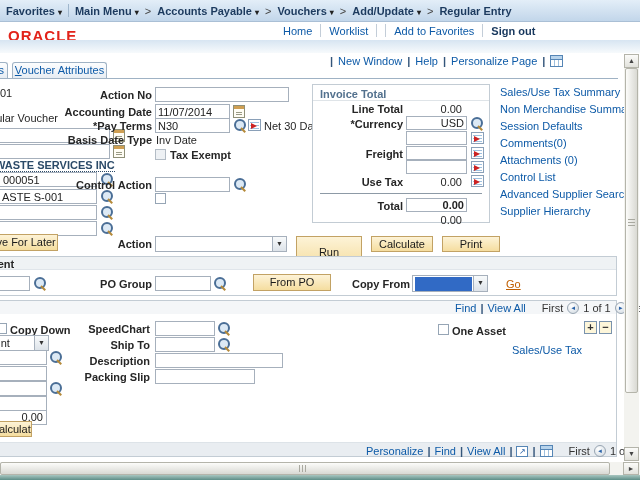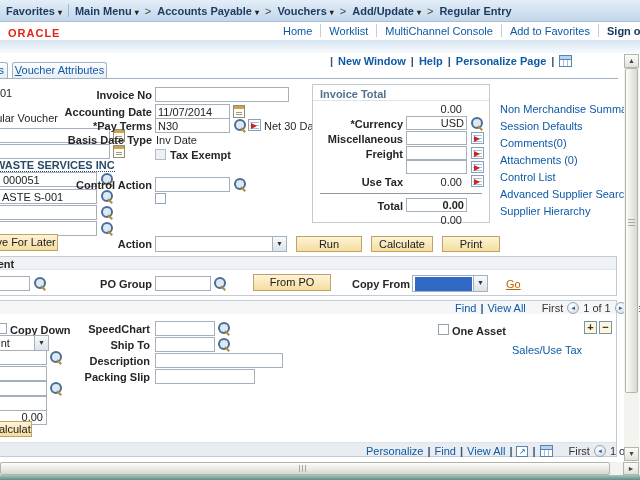--- a/index.html
+++ b/index.html
@@ -62,26 +62,26 @@
       background:linear-gradient(#e3eef8,#c2d6ea);border-bottom:1px solid #aabfd5;
       display:flex;align-items:center;padding-left:6px;gap:6px;
       font-weight:bold;color:#1c3a5e;white-space:nowrap}
   .crumbbar .dn::after{content:"▾";font-size:8px;margin-left:3px;color:#222}
   .gt{color:#444;font-weight:normal}
   .vsep{width:1px;height:13px;background:#9fb6cc}
   .hdrlinks{position:absolute;left:283px;top:24px;display:flex;align-items:center;gap:8px;
       color:#2d63a0;white-space:nowrap}
   .hdrlinks .vsep{background:#c3cdd8}
   .signout{color:#16365c;font-weight:bold}
-  .logo{position:absolute;left:8px;top:27px;font-size:11px;font-weight:bold;color:#e2231a;
+  .logo{position:absolute;left:8px;top:27px;font-size:15px;font-weight:bold;color:#e2231a;
       letter-spacing:1px}
   .blueband{position:absolute;left:0;top:40px;width:640px;height:13px;
       background:linear-gradient(#d7e5f2,#f7fafc)}
   .pagebar{position:absolute;left:330px;top:55px;display:flex;align-items:flex-start;gap:5px;
-      font-weight:bold;white-space:nowrap}
+      font-weight:normal;white-space:nowrap}
   .psep{color:#33557a;font-weight:bold}
   .psep::before{content:"|"}
   .tab{position:absolute;border:1px solid #9fb2c4;border-bottom:none;border-radius:3px 3px 0 0;
       background:linear-gradient(#fcfdfe,#e7edf3);text-align:center;line-height:15px;height:16px}
   .tabline{position:absolute;left:0;top:78px;width:618px;border-top:1px solid #9fb2c4}
   .groupbox{position:absolute;border:1px solid #c3ccd4;background:#fff}
   .barhdr{position:absolute;background:#eff2f4;border-bottom:1px solid #e0e5ea}
   .findbar{position:absolute;display:flex;align-items:center;gap:4px;white-space:nowrap;color:#333}
   .gap8{width:8px}
   
@@ -115,21 +115,20 @@
     <span class="dn">Add/Update</span>
     <span class="gt">&gt;</span>
     <span>Regular Entry</span>
   </div>
 
   <div class="hdrlinks">
     <a class="link">Home</a>
     <span class="vsep"></span>
     <a class="link">Worklist</a>
     <span class="vsep"></span>
-    <a class="link">MultiChannel Console</a>
     <span class="vsep"></span>
     <a class="link">Add to Favorites</a>
     <span class="vsep"></span>
     <a class="signout">Sign out</a>
   </div>
 
   <div class="logo">ORACLE</div>
   <div class="blueband"></div>
 
   <div class="pagebar">
@@ -160,21 +159,21 @@
   <a class="dotted abs" style="left:-5px;top:159px">WASTE SERVICES INC</a>
   <input class="inp" style="left: -45px; top: 172px; width: 142px; padding-left: 47px;" value="000051">
   <span class="ico ico-lk" style="left:100px;top:172px"></span>
   <input class="inp" style="left: -45px; top: 189px; width: 142px; padding-left: 46px;" value="ASTE S-001">
   <span class="ico ico-lk" style="left:100px;top:189px"></span>
   <input class="inp" style="left: -45px; top: 205px; width: 142px;" value="">
   <span class="ico ico-lk" style="left:100px;top:205px"></span>
   <input class="inp" style="left: -45px; top: 221px; width: 142px;" value="">
   <span class="ico ico-lk" style="left:100px;top:221px"></span>
 
-  <div class="lbl r" style="left:52px;top:89px;width:100px">Invoice No</div>
+  <div class="lbl r" style="left:52px;top:89px;width:100px">Action No</div>
   <input class="inp" style="left: 155px; top: 87px; width: 134px;" value="">
   <div class="lbl r" style="left:52px;top:106px;width:100px">Accounting Date</div>
   <input class="inp" style="left: 155px; top: 104px; width: 75px;" value="11/07/2014">
   <span class="ico ico-cal" style="left:233px;top:105px"></span>
   <div class="lbl r" style="left:52px;top:120px;width:100px">*Pay Terms</div>
   <input class="inp" style="left: 155px; top: 118px; width: 75px;" value="N30">
   <span class="ico ico-lk" style="left:233px;top:118px"></span>
   <span class="ico ico-xf" style="left:248px;top:119px"></span>
   <div class="txt" style="left:264px;top:120px">Net 30 Day</div>
   <div class="lbl r" style="left:52px;top:134px;width:100px">Basis Date Type</div>
@@ -182,55 +181,56 @@
   <span class="cb dis" style="left:155px;top:149px"></span>
   <div class="lbl" style="left:170px;top:149px">Tax Exempt</div>
   <div class="lbl r" style="left:52px;top:179px;width:100px">Control Action</div>
   <input class="inp" style="left: 155px; top: 177px; width: 75px;" value="">
   <span class="ico ico-lk" style="left:233px;top:177px"></span>
   <span class="cb" style="left:155px;top:193px"></span>
 
   <div class="groupbox" style="left:312px;top:84px;width:178px;height:139px"></div>
   <div class="lbl" style="left:320px;top:88px;color:#53718e">Invoice Total</div>
   <div class="abs" style="left:313px;top:100px;width:176px;border-top:1px solid #dfe4e8"></div>
+  <div class="lbl r" style="left:293px;top:103px;width:110px">Line Total</div>
   <div class="txt r" style="left:406px;top:103px;width:56px">0.00</div>
   <div class="lbl r" style="left:293px;top:118px;width:110px">*Currency</div>
   <input class="inp r" style="left: 406px; top: 116px; width: 61px; height: 14px;" value="USD">
   <span class="ico ico-lk" style="left:470px;top:116px"></span>
-  <div class="lbl r" style="left:293px;top:133px;width:110px">Miscellaneous</div>
   <input class="inp" style="left: 406px; top: 131px; width: 61px; height: 14px;" value="">
   <span class="ico ico-xf" style="left:471px;top:132px"></span>
   <div class="lbl r" style="left:293px;top:148px;width:110px">Freight</div>
   <input class="inp" style="left: 406px; top: 146px; width: 61px; height: 14px;" value="">
   <span class="ico ico-xf" style="left:471px;top:147px"></span>
   <input class="inp" style="left: 406px; top: 160px; width: 61px; height: 14px;" value="">
   <span class="ico ico-xf" style="left:471px;top:161px"></span>
   <div class="lbl r" style="left:293px;top:176px;width:110px">Use Tax</div>
   <div class="txt r" style="left:406px;top:176px;width:56px">0.00</div>
   <span class="ico ico-xf" style="left:471px;top:175px"></span>
   <div class="abs" style="left:320px;top:193px;width:162px;border-top:1px solid #8d9aa6"></div>
   <div class="lbl r" style="left:293px;top:200px;width:110px">Total</div>
   <input class="inp r" style="left: 406px; top: 198px; width: 61px; height: 14px; font-weight: bold;" value="0.00">
   <div class="txt r" style="left:406px;top:214px;width:56px">0.00</div>
 
+  <a class="link abs" style="left:500px;top:86px">Sales/Use Tax Summary</a>
   <a class="link abs" style="left:500px;top:103px">Non Merchandise Summary</a>
   <a class="link abs" style="left:500px;top:120px">Session Defaults</a>
   <a class="link abs" style="left:500px;top:137px">Comments(0)</a>
   <a class="link abs" style="left:500px;top:154px">Attachments (0)</a>
   <a class="link abs" style="left:500px;top:171px">Control List</a>
   <a class="link abs" style="left:500px;top:188px">Advanced Supplier Search</a>
   <a class="link abs" style="left:500px;top:205px">Supplier Hierarchy</a>
 
   <button class="btn" style="left:-20px;top:234px;width:78px;text-align:left;padding-left:2px">Save For Later</button>
   <div class="lbl r" style="left:102px;top:238px;width:50px">Action</div>
   <div class="sel" style="left:155px;top:236px;width:132px">
     <span class="seltext"></span>
     <span class="arr"></span>
   </div>
-  <button class="btn" style="left:296px;top:236px;width:66px;height:16px">Run</button>
+  <button class="btn" style="left:296px;top:236px;width:66px;height:32px">Run</button>
   <button class="btn" style="left:371px;top:236px;width:62px;height:16px">Calculate</button>
   <button class="btn" style="left:442px;top:236px;width:58px;height:16px">Print</button>
 
   <div class="groupbox" style="left:-20px;top:256px;width:637px;height:40px">
     <div class="barhdr" style="left:0;top:0;right:0;height:13px"></div>
   </div>
   <div class="lbl" style="left:-141px;top:258px">Copy From Source Document</div>
   <input class="inp" style="left: -60px; top: 276px; width: 90px;" value="">
   <span class="ico ico-lk" style="left:33px;top:276px"></span>
   <div class="lbl r" style="left:72px;top:278px;width:80px">PO Group</div>

